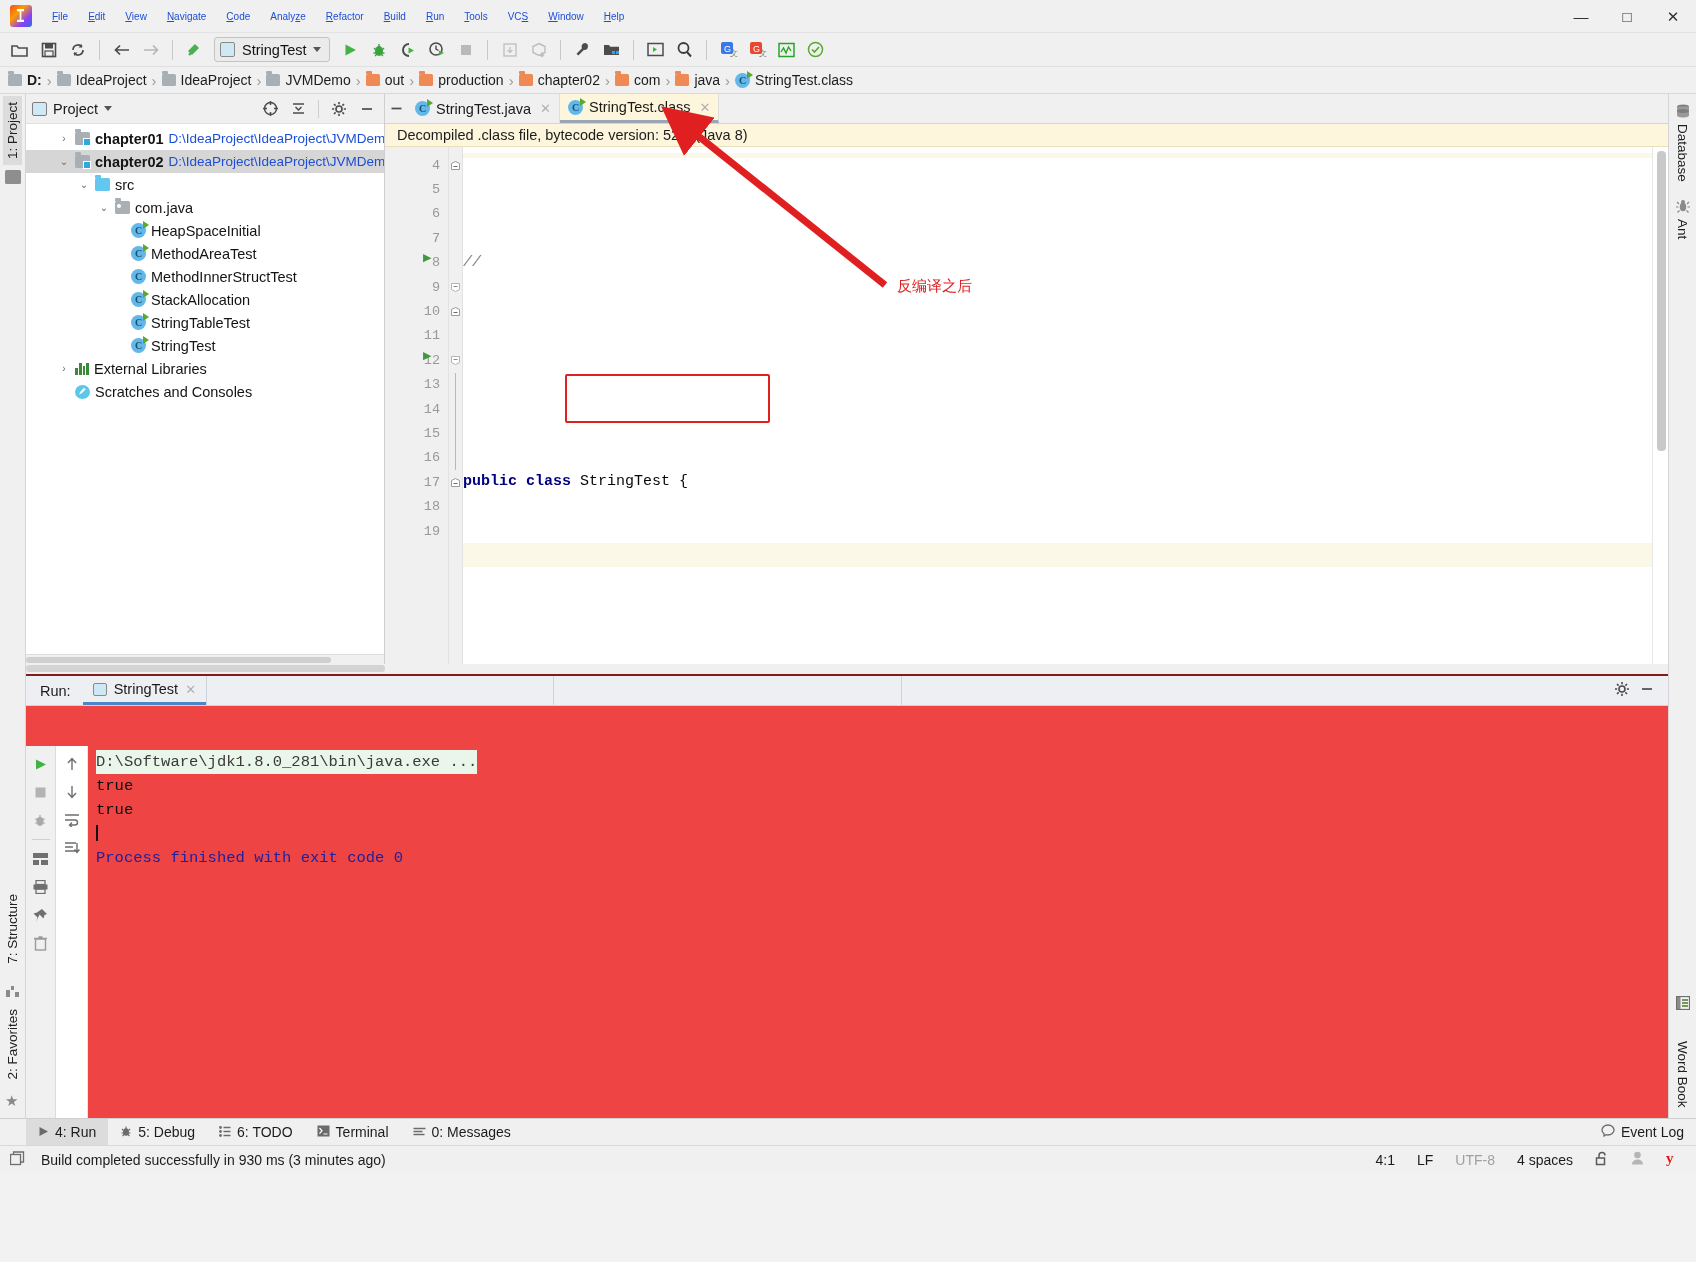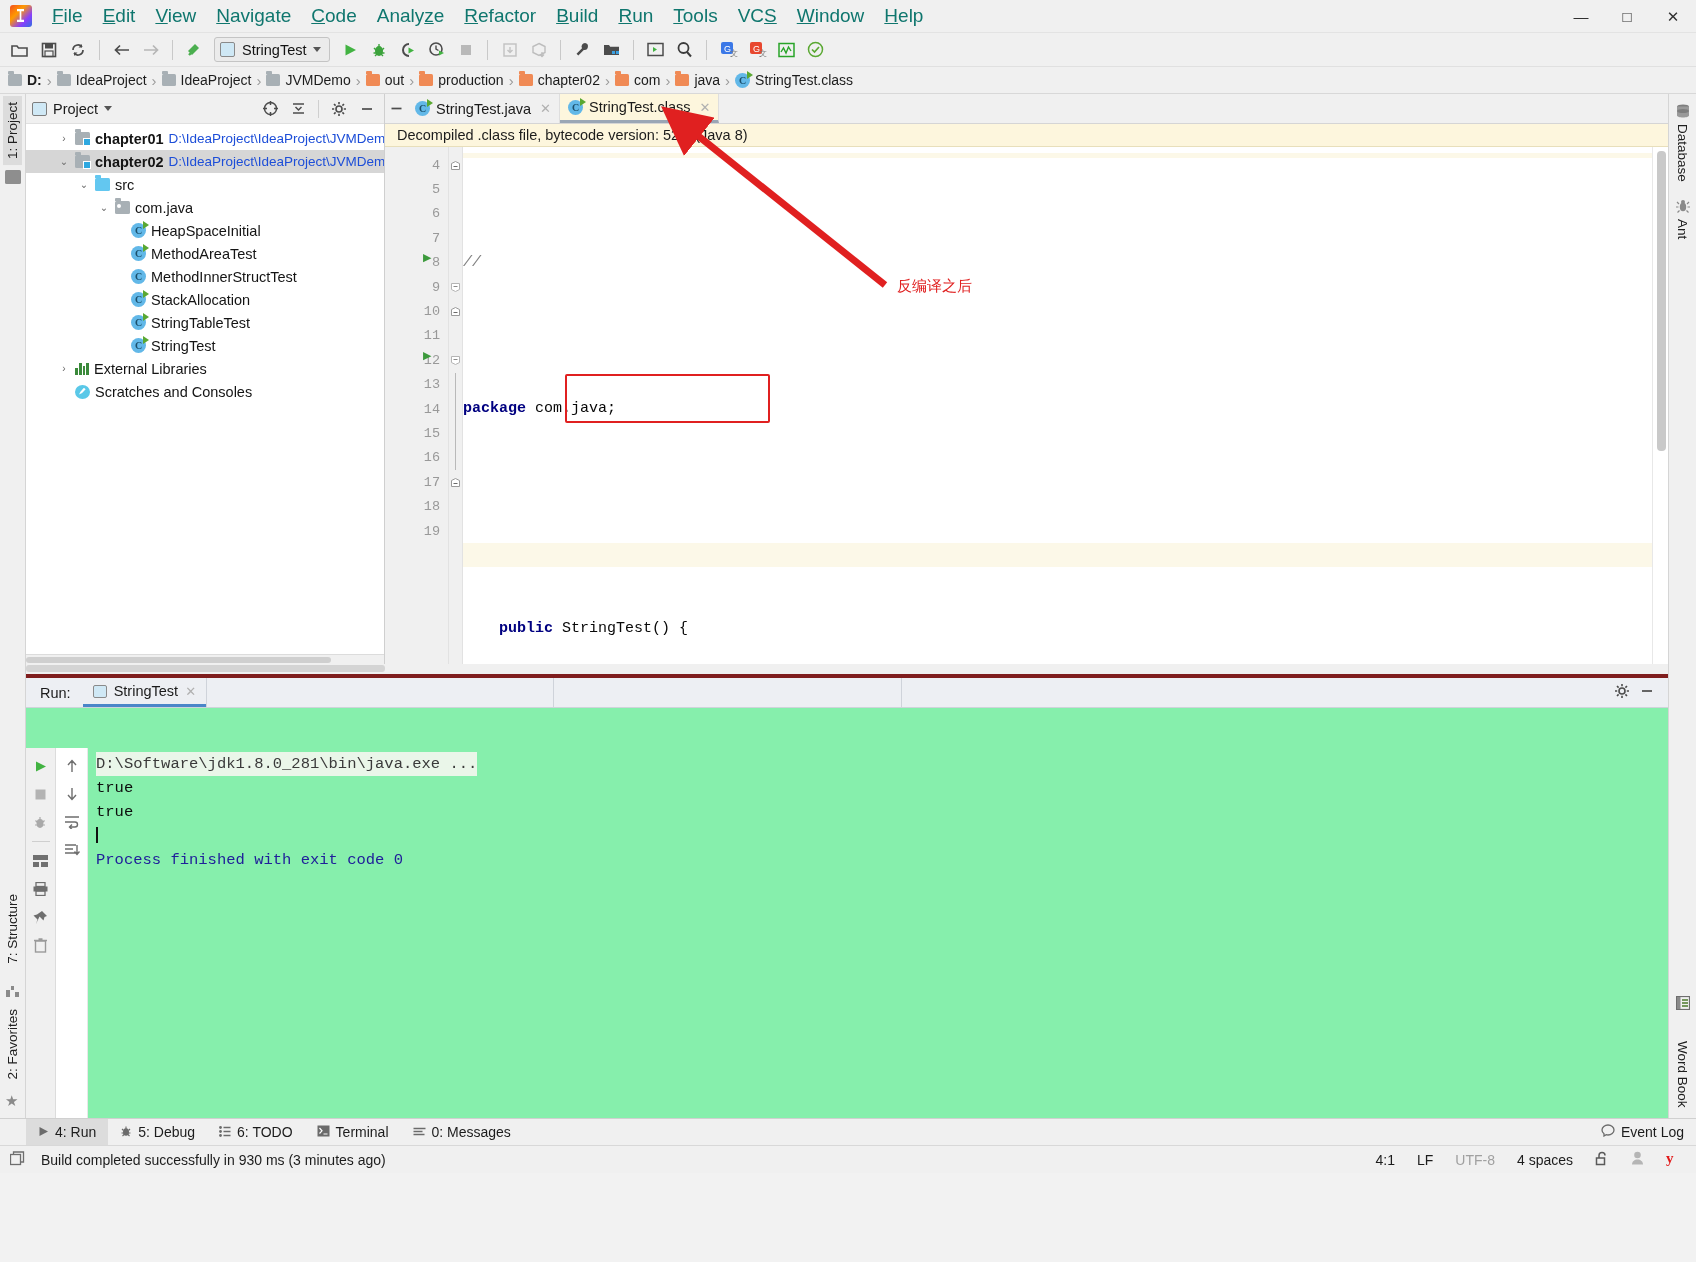--- a/index.html
+++ b/index.html
@@ -19,21 +19,21 @@
     border-bottom:1px solid #e3e3e3; position:relative;
   }
   .logo {
     width:22px;height:22px;margin:0 10px 0 10px;border-radius:3px;
     background:linear-gradient(135deg,#f24e1e 0%,#ff9a00 35%,#8a3ffc 70%,#2f6fe0 100%);
     position:relative;flex:none;
   }
   .logo::after{content:"";position:absolute;left:7px;top:4px;width:7px;height:13px;
     background:#fff;clip-path:polygon(0 0,100% 0,100% 18%,62% 18%,62% 82%,100% 82%,100% 100%,0 100%,0 82%,38% 82%,38% 18%,0 18%);}
   .menu { display:flex; align-items:center; gap:0px; }
-  .menu-item { padding:4px 10px; font-size:19px; color:#0f766e; cursor:default; white-space:nowrap;}
+  .menu-item { padding:4px 10px; font-size:10px; color:#1d4ed8; cursor:default; white-space:nowrap;}
   .menu-item u { text-decoration:underline; }
   .win-title { margin-left:22px; font-size:14.5px; color:#3b3b3b; white-space:nowrap;}
   .win-controls { position:absolute; right:0; top:0; height:33px; display:flex; }
   .win-btn { width:46px; height:33px; display:flex; align-items:center; justify-content:center; font-size:15px; color:#303030;}
 
   
   .toolbar { height:34px; background:#f0f0f0; display:flex; align-items:center; padding:0 6px;
              border-bottom:1px solid #e0e0e0; gap:2px;}
   .tb { width:27px;height:26px;display:flex;align-items:center;justify-content:center;border-radius:3px;}
   .tb svg{display:block;}
@@ -121,21 +121,21 @@
   .runarrow{color:#3c9a3c;font-size:11px;}
   .redbox{position:absolute;border:2px solid #e02020;border-radius:2px;pointer-events:none;}
   .scroll-v{position:absolute;right:2px;top:4px;width:9px;background:#fff;}
   .scroll-v i{display:block;width:9px;background:#c9c9c9;border-radius:4px;}
   .editor-rightbar{width:16px;background:#fff;border-left:1px solid #e8e8e8;flex:none;}
 
   .hsplit{height:10px;background:#f0f0f0;position:relative;}
   .hsplit .thumb{position:absolute;left:0;top:1px;height:7px;background:#d4d4d4;border-radius:3px;}
 
   
-  .runpanel{flex:1;display:flex;flex-direction:column;min-height:0;background:#86efac;border-top:4px solid #7f1d1d;}
+  .runpanel{flex:1;display:flex;flex-direction:column;min-height:0;background:#ef4444;border-top:2px solid #7f1d1d;}
   .runhead{height:30px;background:#edeff3;display:flex;align-items:stretch;border-bottom:1px solid #cfd3da;}
   .runlabel{display:flex;align-items:center;padding:0 12px 0 14px;font-size:14.5px;}
   .runtab{display:flex;align-items:center;gap:7px;padding:0 10px;font-size:14.5px;border-bottom:3px solid #4a86c8;}
   .runtab .ti{width:14px;height:13px;background:#cfe8f5;border:1.5px solid #8a8a8a;border-radius:2px;}
   .runtab .x{color:#b0b0b0;font-size:13px;}
   .runcol{border-left:1px solid #cfd3da;}
   .runhead .tail{flex:1;border-left:1px solid #cfd3da;display:flex;align-items:center;justify-content:flex-end;gap:10px;padding-right:14px;}
   .runbody{flex:1;display:flex;min-height:0;margin-top:40px;}
   .runtools{width:30px;background:#f0f0f0;border-right:1px solid #dcdcdc;display:flex;flex-direction:column;align-items:center;padding-top:6px;gap:4px;}
   .runtools2{width:32px;background:#fff;border-right:1px solid #e8e8e8;display:flex;flex-direction:column;align-items:center;padding-top:6px;gap:4px;}
@@ -588,21 +588,20 @@
                   <path d="M.5 2.5 4.5.5 8.5 2.5v6h-8z" fill="#fff" stroke="#9a9a9a"></path>
                   <path d="M2.5 5.5h4" stroke="#6a6a6a"></path>
                 </svg>
               </div>
           </div>
           <div class="code">
             <div class="hl-line" style="top:6px;height:5px;"></div>
             <div class="hl-line" style="top:396px;"></div>
             <div><span class="cmt">//</span></div>
             <div>&nbsp;</div>
-            <div><span class="kw">package</span> com.java;</div>
             <div>&nbsp;</div>
             <div><span class="kw">public class</span> StringTest {</div>
             <div>    <span class="kw">public</span> StringTest() {</div>
             
             
             
             
             
             
             

